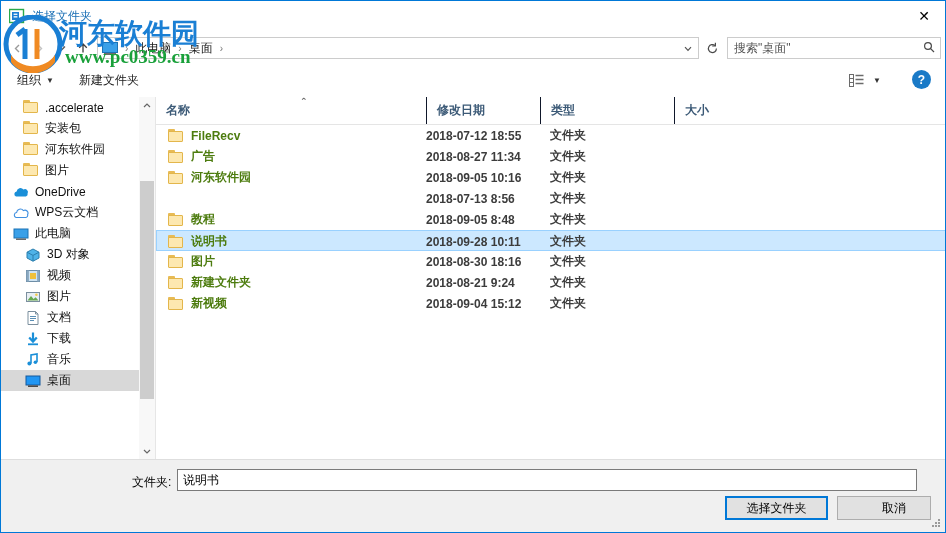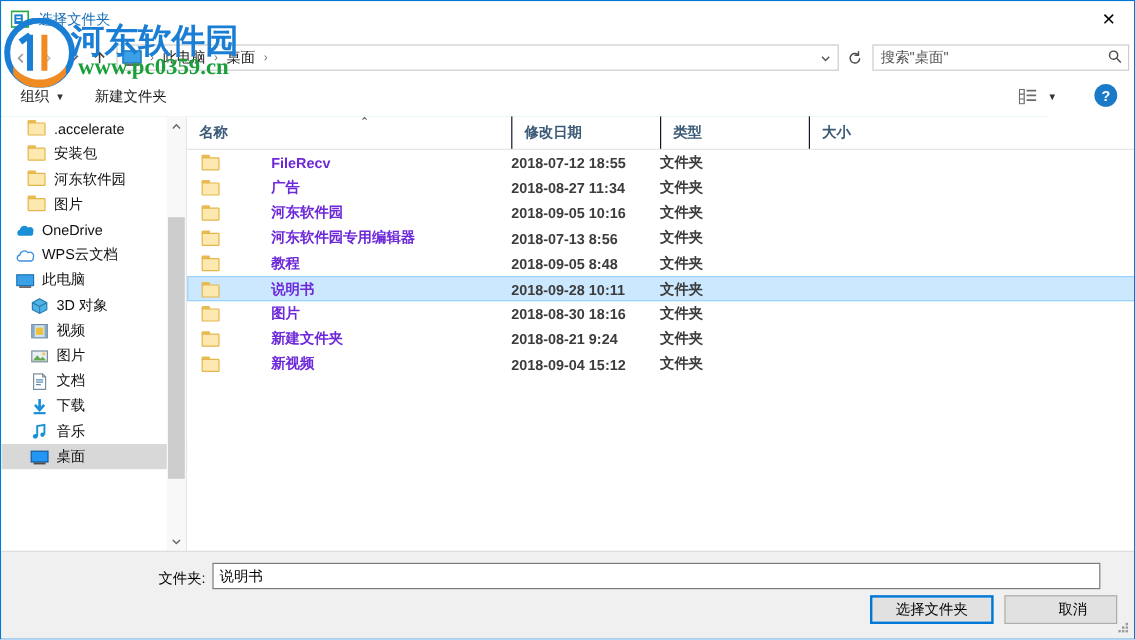--- a/index.html
+++ b/index.html
@@ -321,21 +321,21 @@
     border: 1px solid #99d1ff;
   }
   .fcell {
     position: absolute;
     top: 0; height: 21px;
     display: flex;
     align-items: center;
     font-size: 12px;
     white-space: nowrap;
   }
-  .fcell.name { left: 12px; color: #6d28d9; gap: 35px; }
+  .fcell.name { left: 12px; color: #4d7c0f; }
   .frow.selected .fcell.name { left: 11px; }
   .fcell.name .folder { margin-right: 8px; flex: none; }
   .fcell.date { left: 270px; color: #3c3c3c; }
   .fcell.type { left: 394px; color: #3c3c3c; }
   .frow.selected .fcell.date { left: 269px; }
   .frow.selected .fcell.type { left: 393px; }
 
   
   .bottom {
     position: absolute;
@@ -627,21 +627,21 @@
         <svg width="8" height="5" viewBox="0 0 8 5">
             <path d="M1 1 L4 4 L7 1" fill="none" stroke="#666" stroke-width="1.2"></path>
           </svg>
       </div>
     </div>
 
     <div class="filelist">
       <div class="col-headers" id="col-headers">
           <div class="col-h" style="left: 0px; width: 270px;">名称</div>
           <div class="col-h" style="left: 270px; width: 124px;">修改日期</div>
-          <div class="col-h" style="left: 394px; width: 124px;">类型</div>
+          <div class="col-h" style="left: 384px; width: 124px;">类型</div>
           <div class="col-h" style="left: 518px; width: 80px;">大小</div>
           <div class="sort-arrow">⌃</div>
         </div>
       <div id="rows">
           <div class="frow">
             <div class="fcell name">
               <div class="folder">
                 <div class="tab"></div>
                 <div class="body"></div>
               </div>
@@ -666,27 +666,20 @@
               <div class="folder">
                 <div class="tab"></div>
                 <div class="body"></div>
               </div>
               <span>河东软件园</span>
             </div>
             <div class="fcell date">2018-09-05 10:16</div>
             <div class="fcell type">文件夹</div>
           </div>
           <div class="frow">
-            <div class="fcell name">
-              <div class="folder">
-                <div class="tab"></div>
-                <div class="body"></div>
-              </div>
-              <span>河东软件园专用编辑器</span>
-            </div>
             <div class="fcell date">2018-07-13 8:56</div>
             <div class="fcell type">文件夹</div>
           </div>
           <div class="frow">
             <div class="fcell name">
               <div class="folder">
                 <div class="tab"></div>
                 <div class="body"></div>
               </div>
               <span>教程</span>

